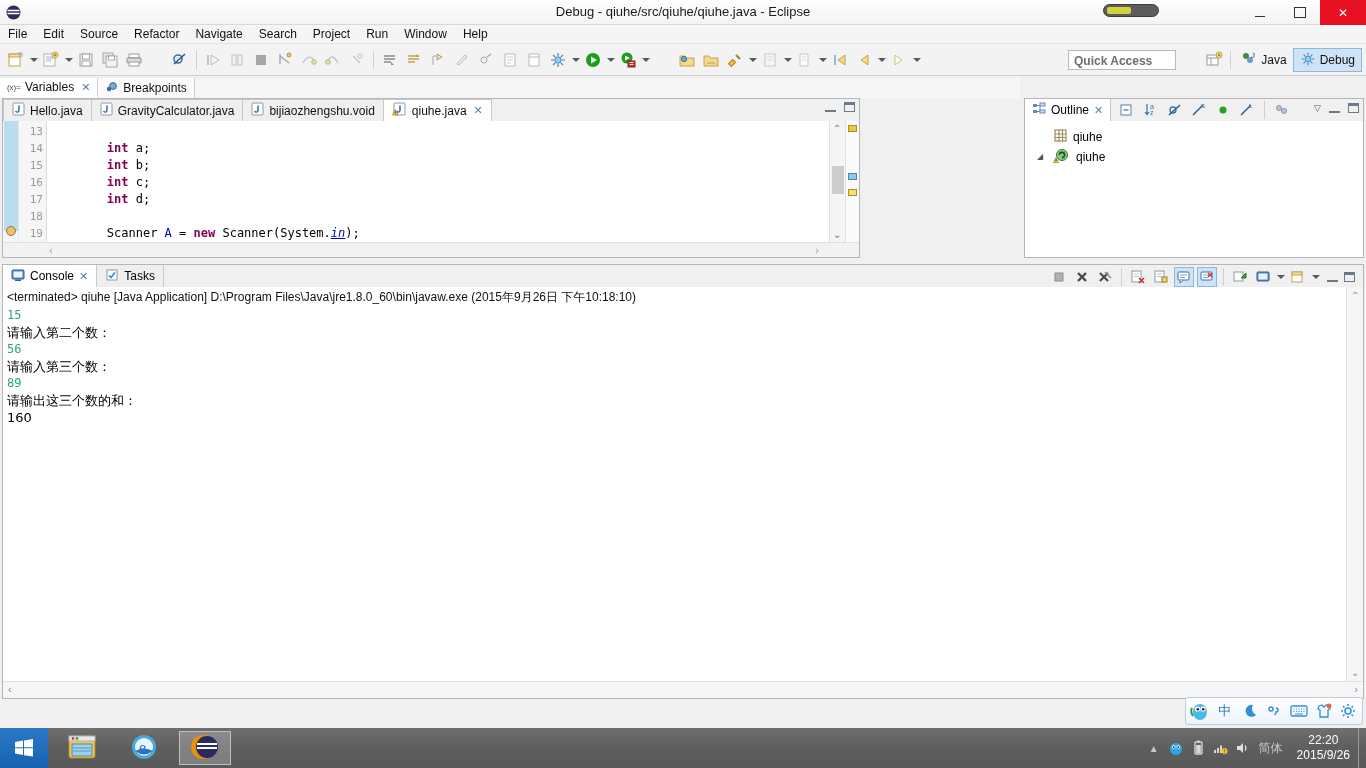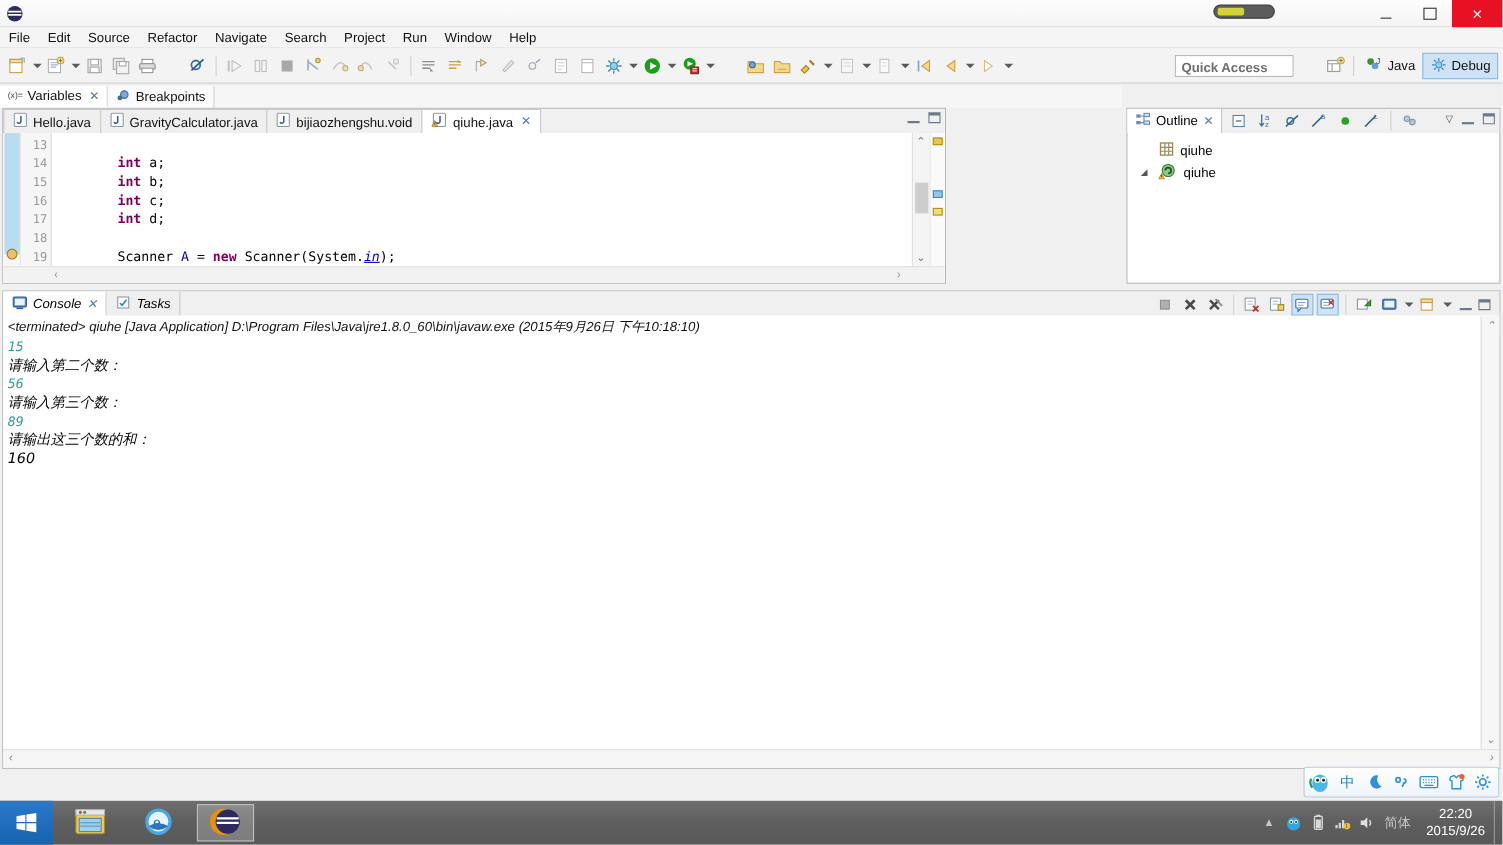--- a/index.html
+++ b/index.html
@@ -176,21 +176,21 @@
   .orights { position: absolute; right: 4px; top: 4px; display: flex; gap: 8px; align-items: center; }
   .otree { padding: 6px 0 0 10px; font-size: 12px; }
   .orow { display: flex; align-items: center; height: 20px; gap: 5px; padding-left: 18px; }
   .orow.lvl2 { padding-left: 48px; }
   .orow .twisty { position: absolute; }
   .orow.selrow span.lbl { background: #ececec; padding: 0 2px; }
 
   
   .console-zone {
     position: absolute; top: 264px; left: 2px; width: 1362px; height: 435px;
-    border: 1px solid #b6b6b6; background: #fff; font-style: italic;
+    border: 1px solid #b6b6b6; background: #fff;
   }
   .ctabs { height: 22px; background: #f0f0f0; display: flex; align-items: flex-end; position: relative; }
   .ctab {
     height: 22px; display: flex; align-items: center; gap: 5px; padding: 0 8px;
     font-size: 12px; background: #fff; border-right: 1px solid #c8c8c8;
   }
   .ctab.inact { background: #efefef; }
   .ctab .x { color: #5b7ea5; font-size: 11px; }
   .ctools { position: absolute; right: 4px; top: 1px; display: flex; align-items: center; gap: 1px; }
   .ctools .tb { width: 20px; height: 20px; }
@@ -253,20 +253,21 @@
 
 <div class="app">
 
   <div class="titlebar">
     <span class="titlebar-icon">
       <svg width="17" height="17" viewBox="0 0 17 17">
         <circle cx="8.5" cy="8.5" r="7" fill="#2b2b5e"></circle>
         <path d="M2.5 6.5 H14.5 M2.5 9.5 H14.5" stroke="#fff" stroke-width="1.6"></path>
       </svg>
     </span>
+    <div class="titlebar-text">Debug - qiuhe/src/qiuhe/qiuhe.java - Eclipse</div>
     <div class="win-pill">
         <i></i>
       </div>
     <div class="wbtn min"></div>
     <div class="wbtn max"></div>
     <div class="wbtn close"></div>
   </div>
 
   <div class="menubar" id="menubar">
       <div class="menu-item">File</div>

